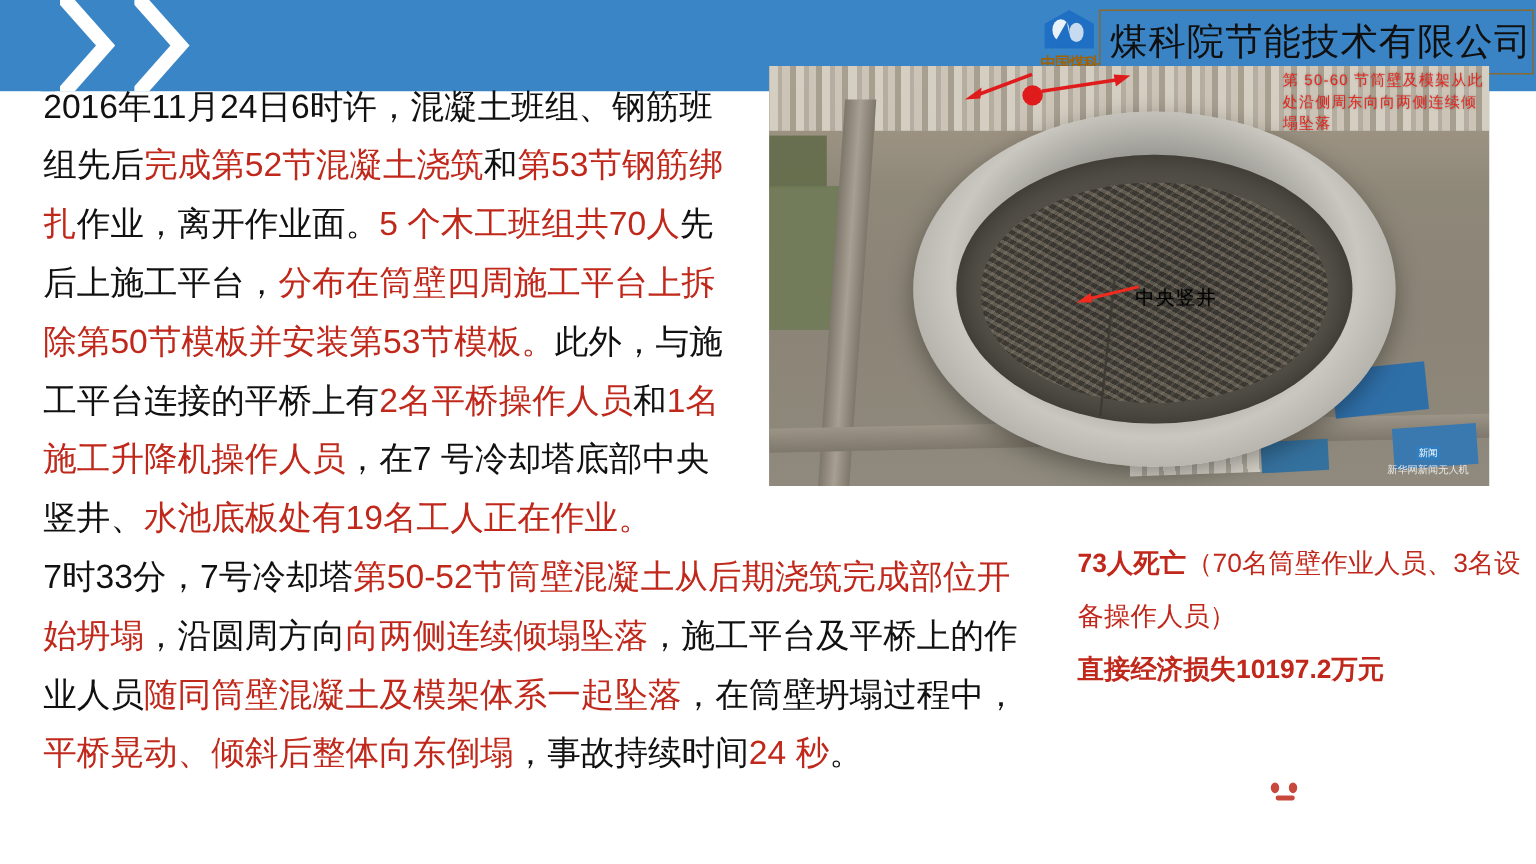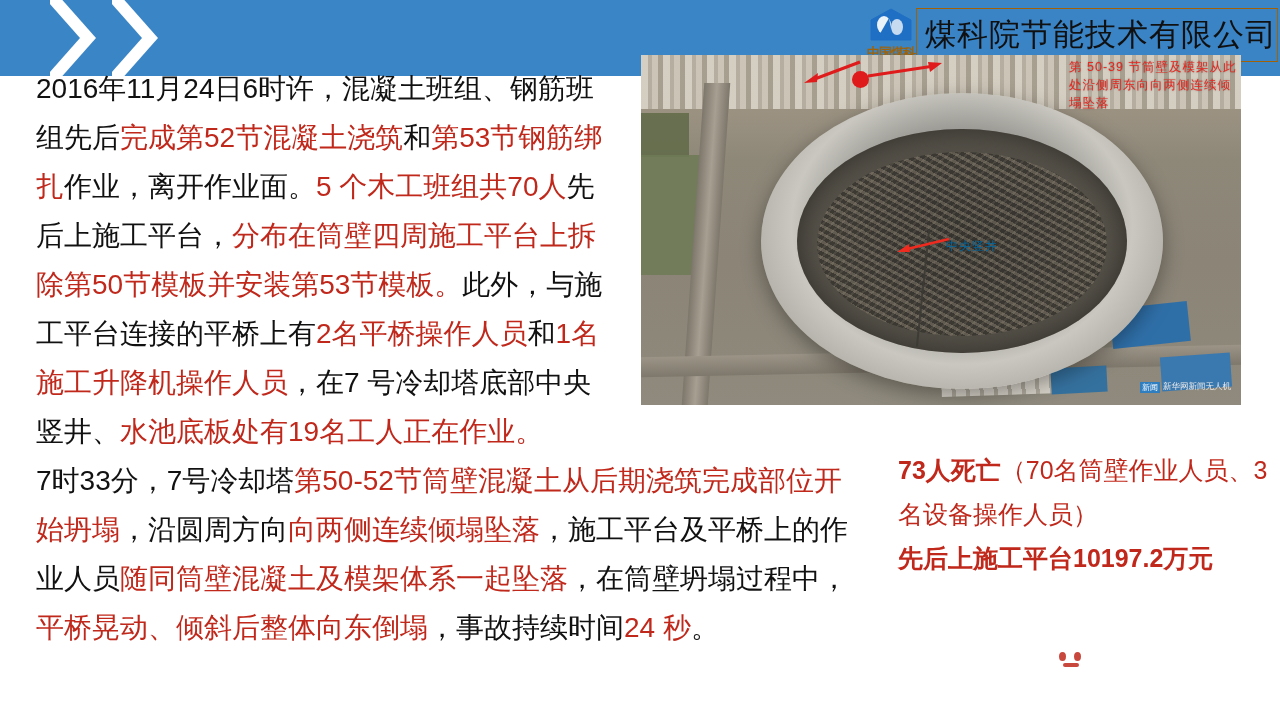--- a/index.html
+++ b/index.html
@@ -140,46 +140,46 @@
   .arrow-right{
     position:absolute;left:866px;top:58px;width:78px;height:26px;
   }
   .ann-block{
     position:absolute;left:1069px;top:58px;width:172px;
     color:#e8271f;font-size:12.5px;line-height:18px;letter-spacing:1px;
     text-align:left;text-shadow:0 0 2px rgba(0,0,0,.35);
   }
   .ann-center{
     position:absolute;left:946px;top:238px;
-    color:#0369a1;font-size:12px;letter-spacing:1px;white-space:nowrap;
+    color:#000000;font-size:16px;letter-spacing:1px;white-space:nowrap;
     text-shadow:0 0 2px rgba(0,0,0,.4);
   }
   .arrow-center{position:absolute;left:895px;top:233px;width:56px;height:22px;}
   .news-wm{
     position:absolute;left:1140px;top:372px;width:100px;height:30px;
-    display:flex;align-items:center;gap:3px;
+    display:flex;align-items:center;gap:3px;flex-direction:column;
   }
   .news-wm .nb{background:#2f7ec0;color:#fff;font-size:8px;padding:1px 2px;line-height:9px;}
   .news-wm .nt{color:#e8e8e8;font-size:8.5px;white-space:nowrap;text-align:center;}
 
   
   .narrative{
     position:absolute;left:36px;top:64px;width:820px;
     font-size:28px;line-height:49px;color:#111;
     letter-spacing:0px;
   }
   .narrative .blk{color:#111;}
   .narrative .red{color:#c0281b;}
   .p1{width:580px;}
   .p2{width:830px;}
 
   
   .casualty{
     position:absolute;left:898px;top:448px;width:372px;
-    font-size:25px;line-height:44px;color:#c0281b;
+    font-size:22px;line-height:44px;color:#c0281b;
   }
   .casualty b{font-weight:bold;}
   .casualty .line{white-space:normal;}
 
   
   .wm{
     position:absolute;left:1035px;top:628px;width:250px;height:66px;
     pointer-events:none;
   }
   .wm .wm-circle{
@@ -251,21 +251,21 @@
 
 <svg class="arrow-left" viewBox="0 0 62 28">
   <line x1="60" y1="6" x2="12" y2="24" stroke="#e01b1b" stroke-width="3"></line>
   <polygon points="4,27 18,17 17,26" fill="#e01b1b"></polygon>
 </svg>
 <div class="ann-dot"></div>
 <svg class="arrow-right" viewBox="0 0 78 26">
   <line x1="2" y1="18" x2="68" y2="8" stroke="#e01b1b" stroke-width="3"></line>
   <polygon points="76,5 62,4 64,14" fill="#e01b1b"></polygon>
 </svg>
-<div class="ann-block">第 50-39 节筒壁及模架从此处沿侧周东向向两侧连续倾塌坠落</div>
+<div class="ann-block">第 50-60 节筒壁及模架从此处沿侧周东向向两侧连续倾塌坠落</div>
 
 <svg class="arrow-center" viewBox="0 0 56 22">
   <line x1="54" y1="6" x2="8" y2="17" stroke="#ef2a1f" stroke-width="2.5"></line>
   <polygon points="2,19 14,11 15,19" fill="#ef2a1f"></polygon>
 </svg>
 <div class="ann-center">中央竖井</div>
 
 <div class="news-wm">
   <span class="nb">新闻</span>
   <span class="nt">新华网新闻无人机</span>
@@ -274,21 +274,21 @@
 <div class="narrative">
   <div class="p1"><span class="blk">2016年11月24日6时许，混凝土班组、钢筋班组先后</span><span class="red">完成第52节混凝土浇筑</span><span class="blk">和</span><span class="red">第53节钢筋绑扎</span><span class="blk">作业，离开作业面。</span><span class="red">5 个木工班组共70人</span><span class="blk">先后上施工平台，</span><span class="red">分布在筒壁四周施工平台上拆除第50节模板并安装第53节模板。</span><span class="blk">此外，与施工平台连接的平桥上有</span><span class="red">2名平桥操作人员</span><span class="blk">和</span><span class="red">1名施工升降机操作人员</span><span class="blk">，在7 号冷却塔底部中央竖井、</span><span class="red">水池底板处有19名工人正在作业。</span></div>
   <div class="p2"><span class="blk">7时33分，7号冷却塔</span><span class="red">第50-52节筒壁混凝土从后期浇筑完成部位开始坍塌</span><span class="blk">，沿圆周方向</span><span class="red">向两侧连续倾塌坠落</span><span class="blk">，施工平台及平桥上的作业人员</span><span class="red">随同筒壁混凝土及模架体系一起坠落</span><span class="blk">，在筒壁坍塌过程中，</span><span class="red">平桥晃动、倾斜后整体向东倒塌</span><span class="blk">，事故持续时间</span><span class="red">24 秒</span><span class="blk">。</span></div>
 </div>
 
 <div class="casualty">
   <div class="line">
     <b>73人死亡</b><span>（70名筒壁作业人员、3名设备操作人员）</span>
   </div>
   <div class="line">
-    <b>先后上施工平台</b><b>10197.2万元</b>
+    <b>直接经济损失</b><b>10197.2万元</b>
   </div>
 </div>
 
 <div class="wm">
   <div class="wm-circle"></div>
   <div class="wm-face">
     <i class="e1"></i>
       <i class="e2"></i>
       <i class="m"></i>
   </div>

